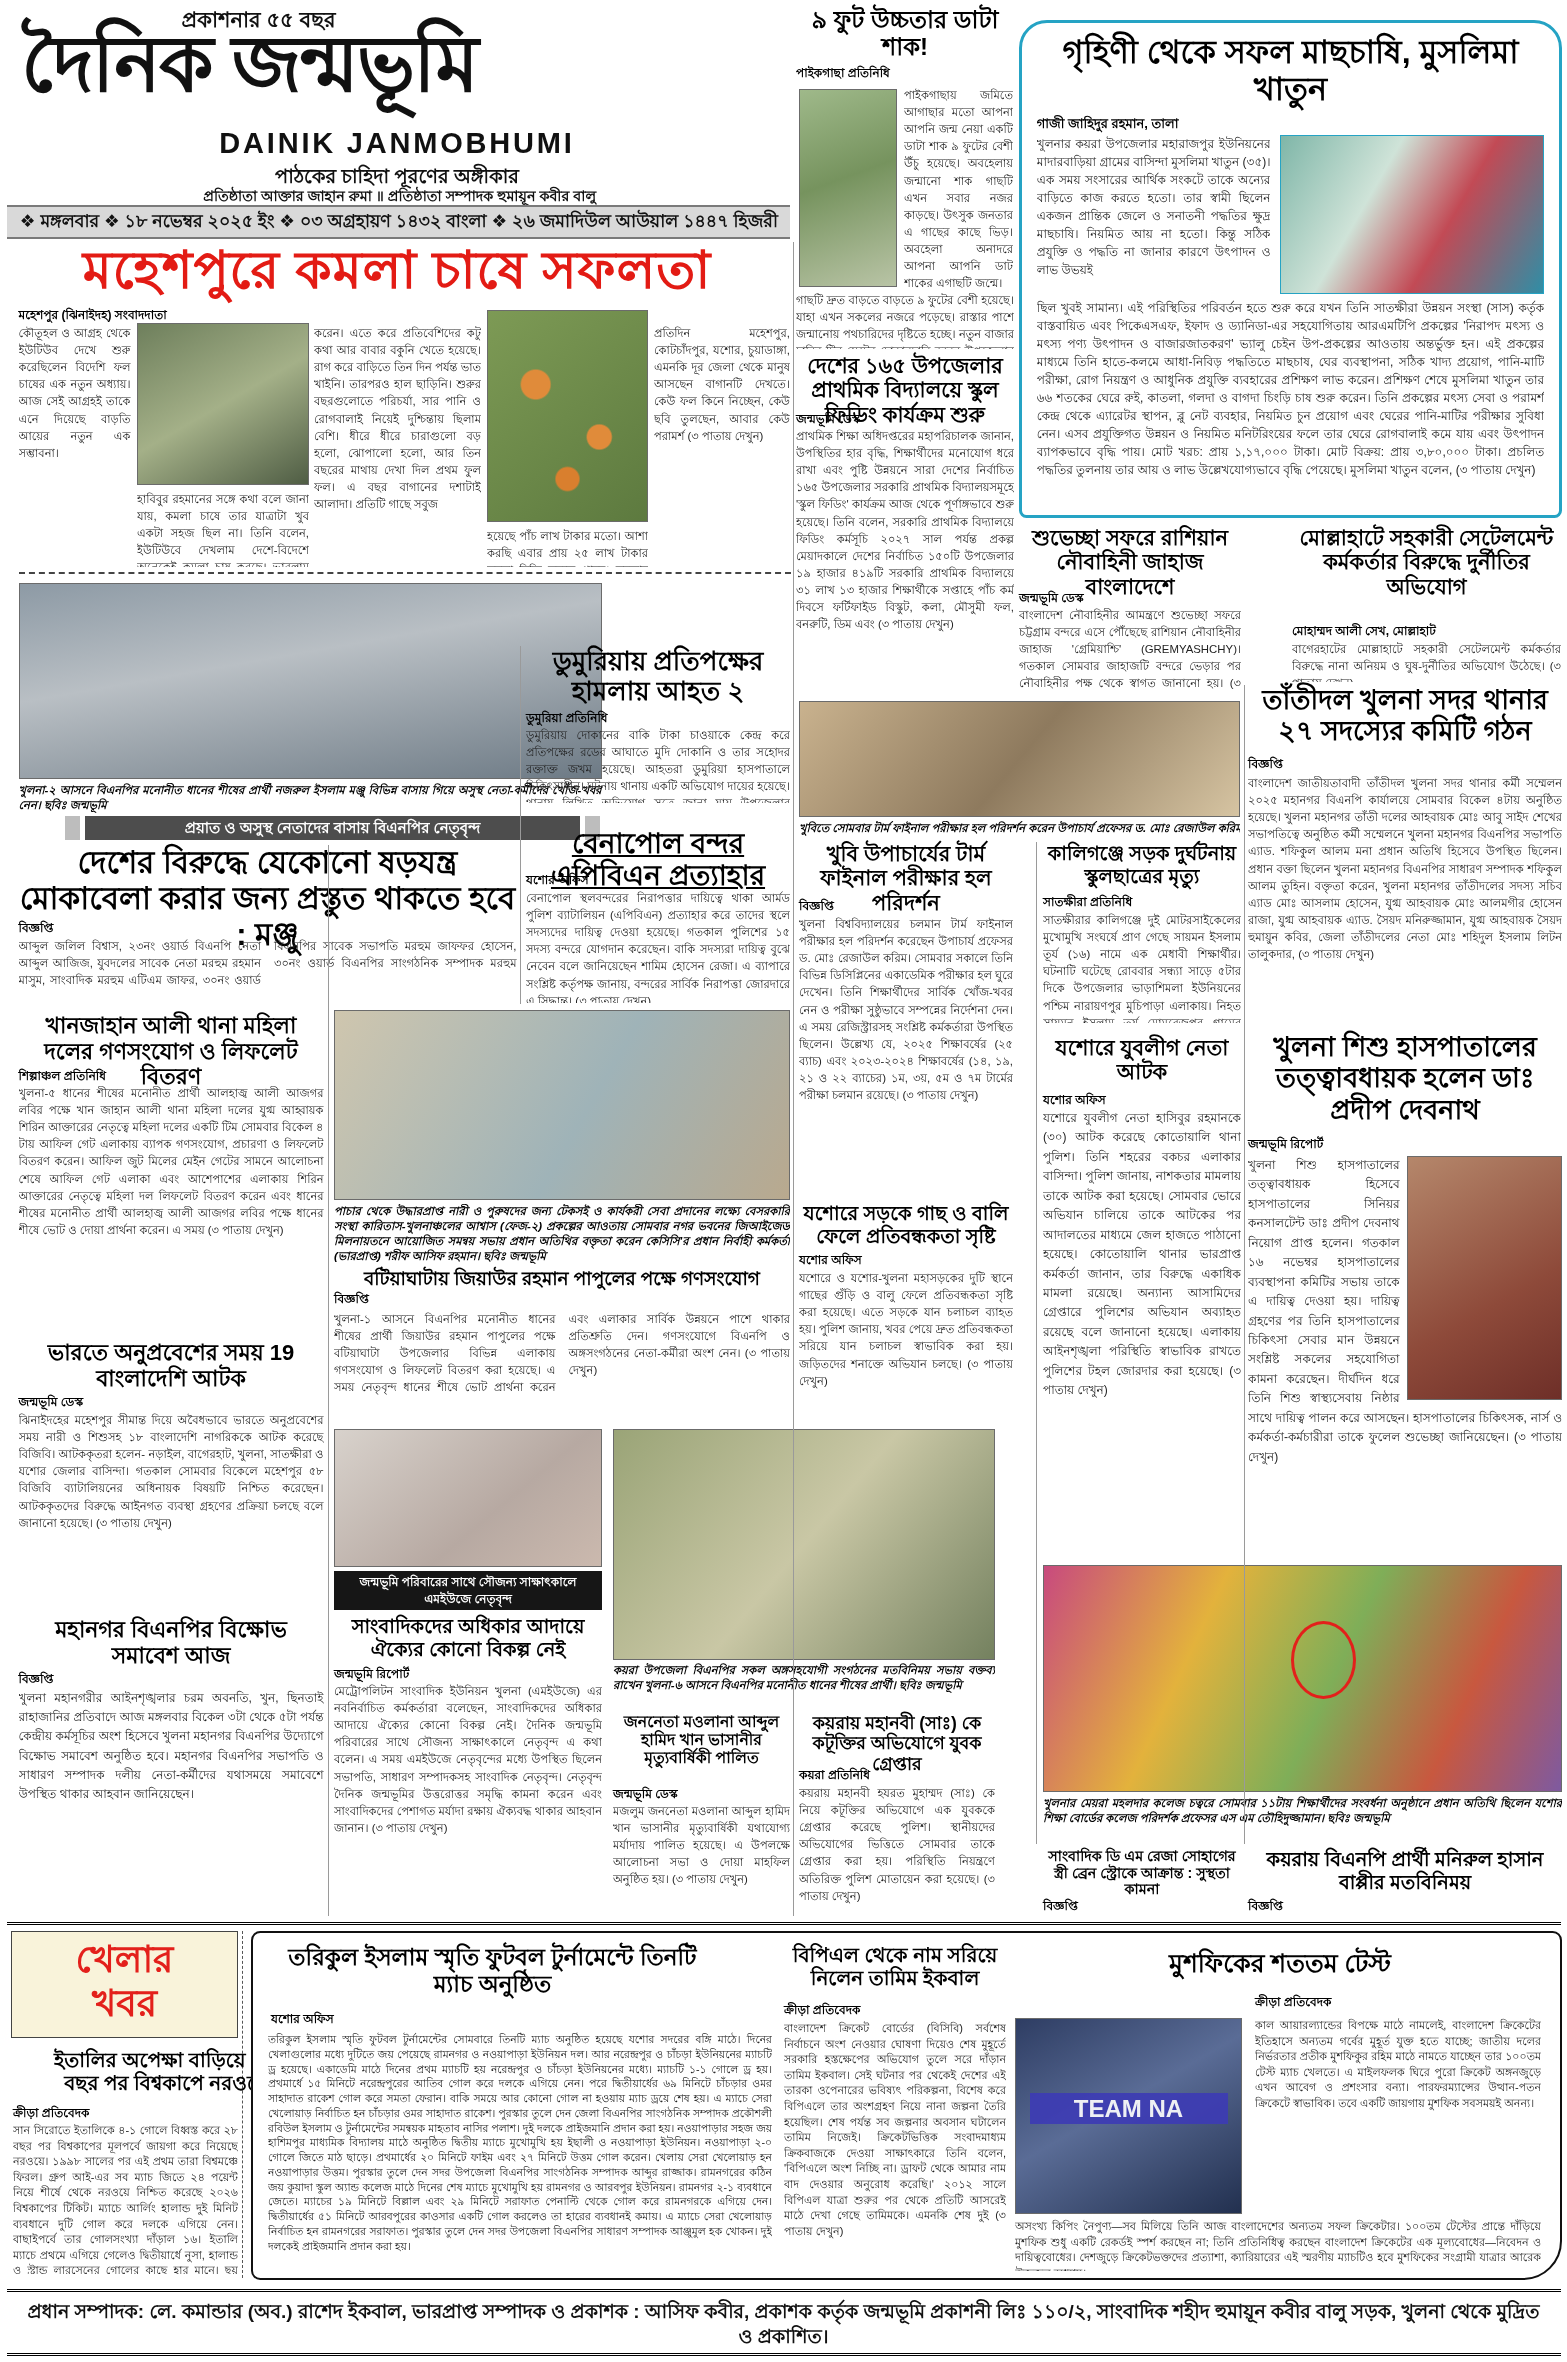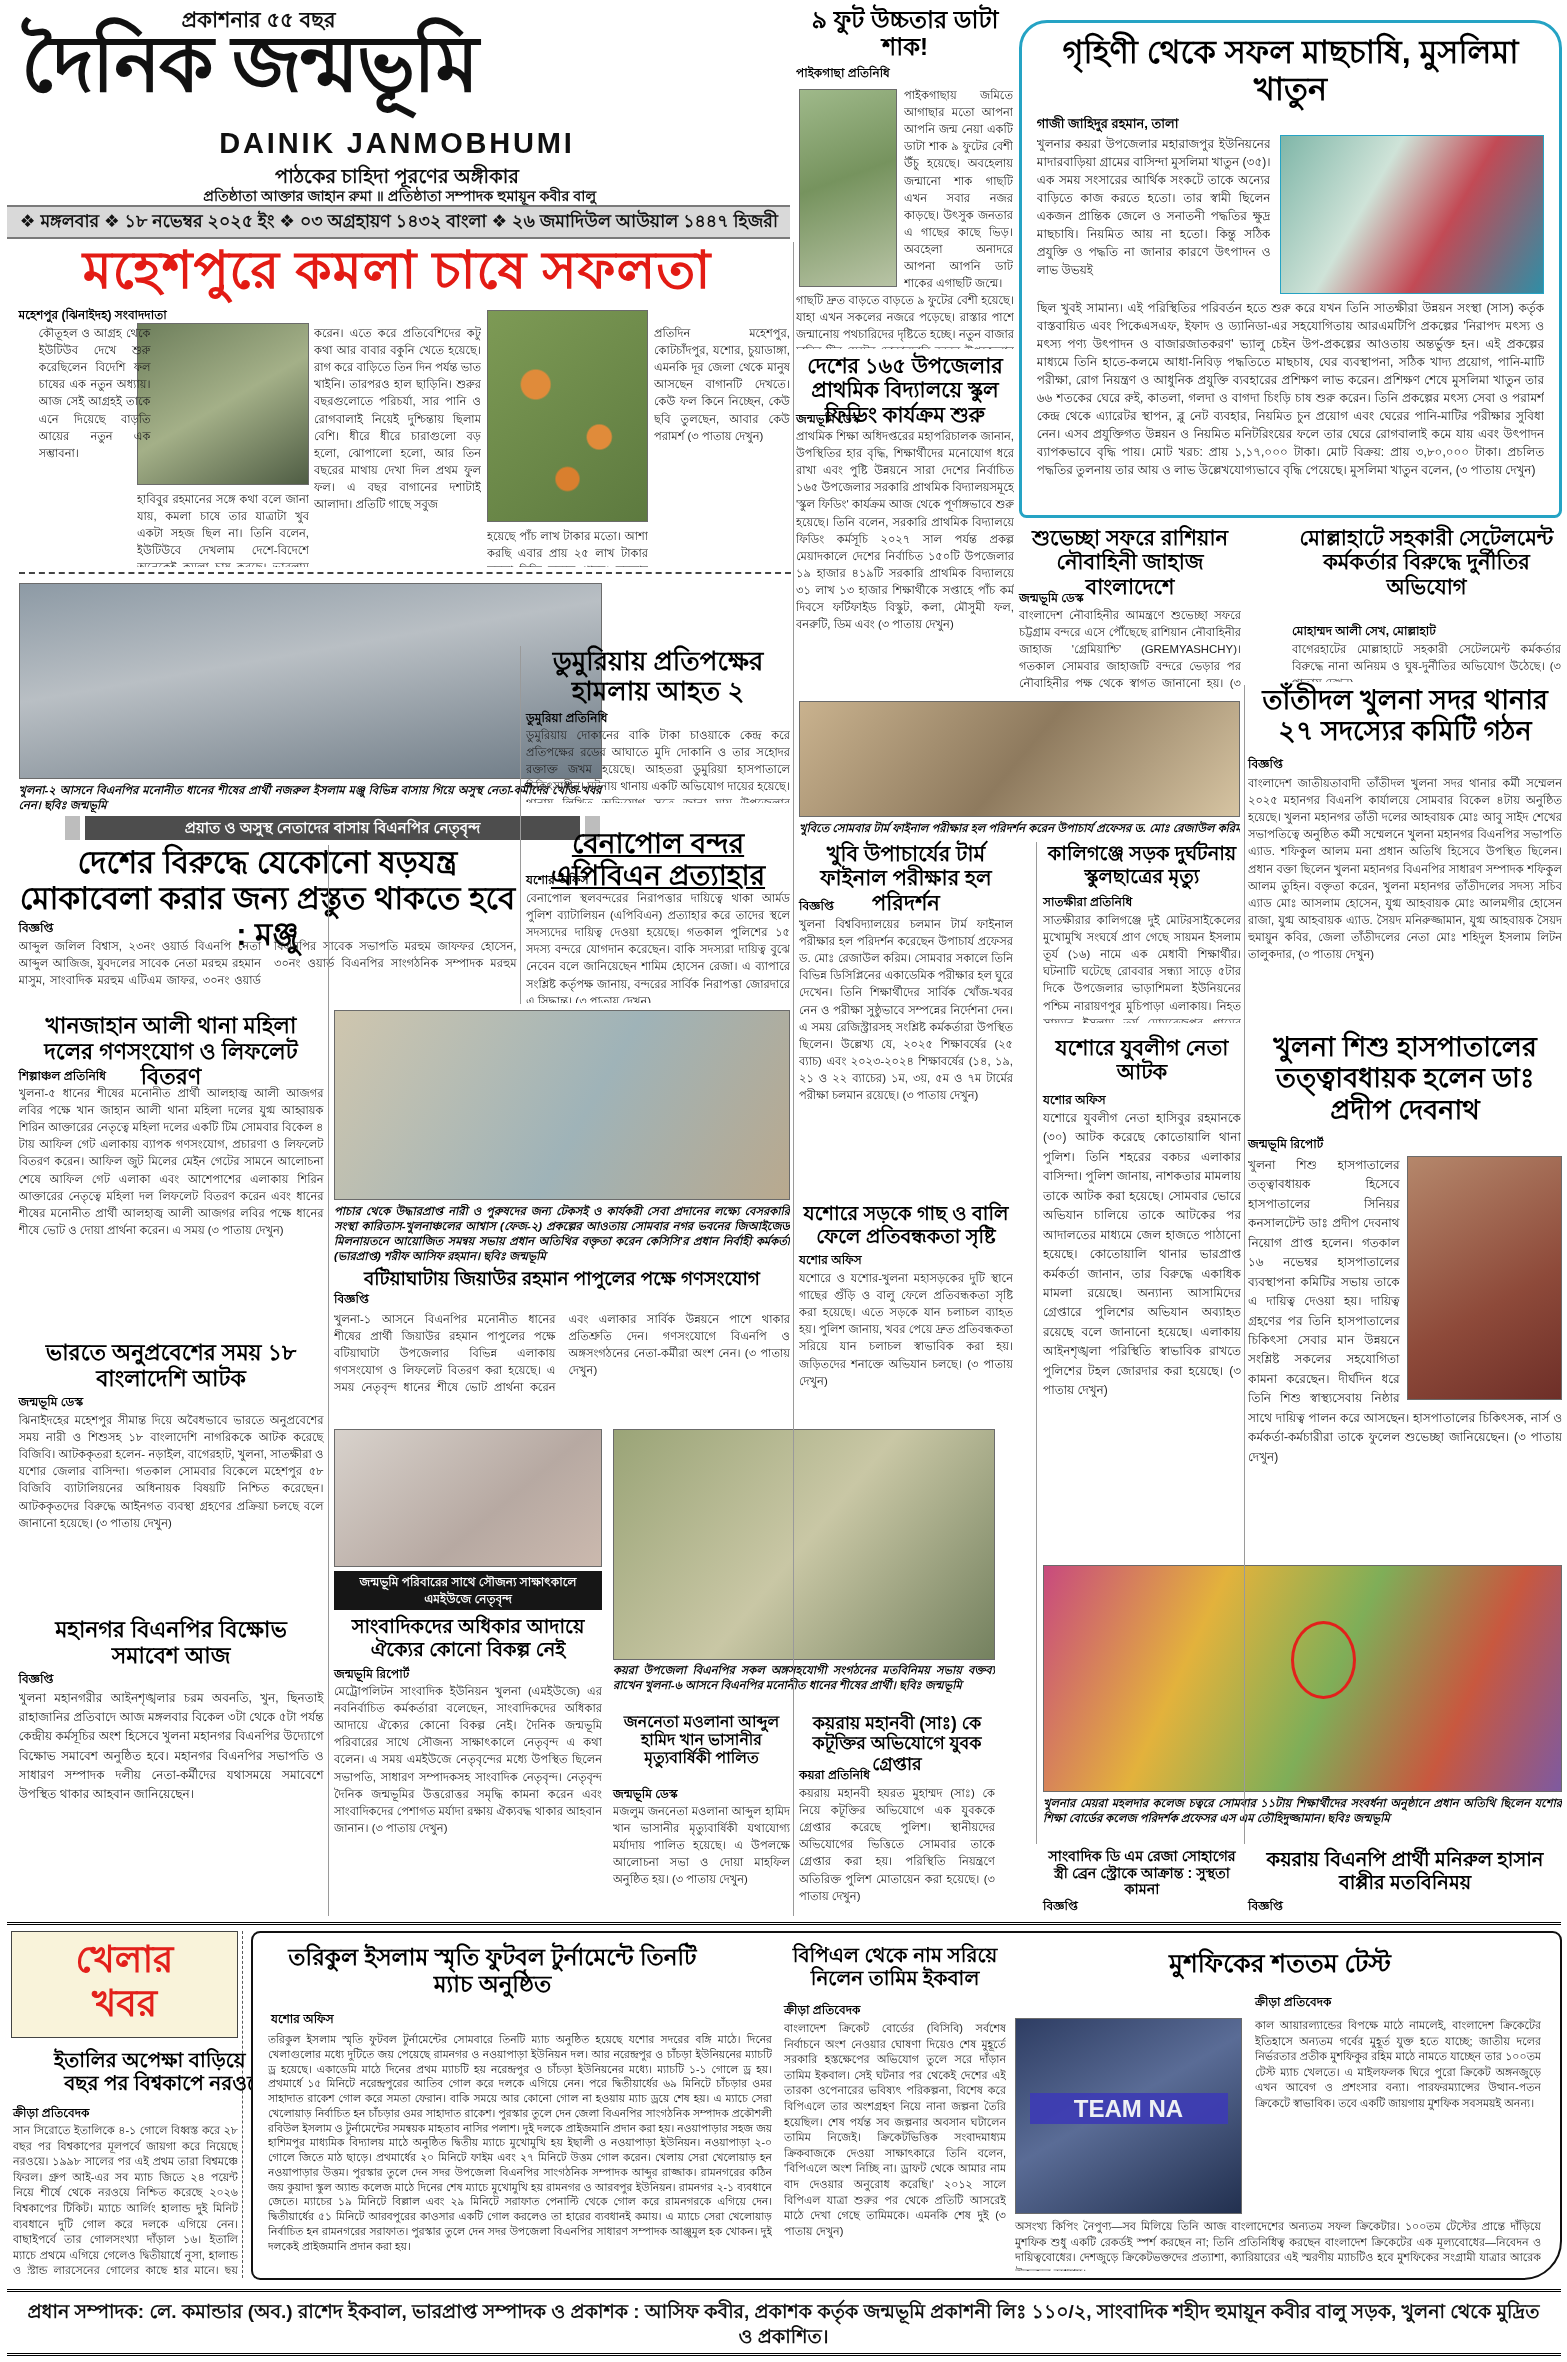--- a/index.html
+++ b/index.html
@@ -77,21 +77,21 @@
   <div class="abs bd" style="left:1019px;top:607px;width:222px;height:89px;">বাংলাদেশ নৌবাহিনীর আমন্ত্রণে শুভেচ্ছা সফরে চট্টগ্রাম বন্দরে এসে পৌঁছেছে রাশিয়ান নৌবাহিনীর জাহাজ 'গ্রেমিয়াশ্চি' (GREMYASHCHY)। গতকাল সোমবার জাহাজটি বন্দরে ভেড়ার পর নৌবাহিনীর পক্ষ থেকে স্বাগত জানানো হয়। (৩ পাতায় দেখুন)</div>
 
   <div class="abs hl" style="left:1292px;top:526px;width:269px;font-size:21px;">মোল্লাহাটে সহকারী সেটেলমেন্ট কর্মকর্তার বিরুদ্ধে দুর্নীতির অভিযোগ</div>
   <div class="abs by" style="left:1292px;top:624px;width:269px;">মোহাম্মদ আলী সেখ, মোল্লাহাট</div>
   <div class="abs bd" style="left:1292px;top:641px;width:269px;height:41px;">বাগেরহাটের মোল্লাহাটে সহকারী সেটেলমেন্ট কর্মকর্তার বিরুদ্ধে নানা অনিয়ম ও ঘুষ-দুর্নীতির অভিযোগ উঠেছে। (৩ পাতায় দেখুন)</div>
 
   <div class="abs hl red" style="left:28px;top:240px;width:738px;font-size:52px;letter-spacing:0.9px;">মহেশপুরে কমলা চাষে সফলতা</div>
   <div class="abs by" style="left:18.5px;top:308px;width:277px;">মহেশপুর (ঝিনাইদহ) সংবাদদাতা</div>
   <div class="abs ph t-farmer" style="left:137px;top:323px;width:172px;height:162px;"></div>
   <div class="abs ph t-orchard" style="left:487px;top:310px;width:161px;height:212px;"></div>
-  <div class="abs bd" style="left:18.5px;top:325px;width:112px;height:242px;margin-left:20px;">কৌতূহল ও আগ্রহ থেকে ইউটিউব দেখে শুরু করেছিলেন বিদেশি ফল চাষের এক নতুন অধ্যায়। আজ সেই আগ্রহই তাকে এনে দিয়েছে বাড়তি আয়ের নতুন এক সম্ভাবনা।</div>
+  <div class="abs bd" style="left:18.5px;top:325px;width:112px;height:242px;">কৌতূহল ও আগ্রহ থেকে ইউটিউব দেখে শুরু করেছিলেন বিদেশি ফল চাষের এক নতুন অধ্যায়। আজ সেই আগ্রহই তাকে এনে দিয়েছে বাড়তি আয়ের নতুন এক সম্ভাবনা।</div>
   <div class="abs bd" style="left:137px;top:491px;width:172px;height:76px;">হাবিবুর রহমানের সঙ্গে কথা বলে জানা যায়, কমলা চাষে তার যাত্রাটা খুব একটা সহজ ছিল না। তিনি বলেন, ইউটিউবে দেখলাম দেশে-বিদেশে অনেকেই কমলা চাষ করছে। ভাবলাম আমিও চেষ্টা করে দেখি। এরপরই সাহস নিয়ে ৫ বিঘা জমিতে চায়না জাতের কমলার চারা রোপণ</div>
   <div class="abs bd" style="left:314px;top:325px;width:167px;height:242px;">করেন। এতে করে প্রতিবেশিদের কটু কথা আর বাবার বকুনি খেতে হয়েছে। রাগ করে বাড়িতে তিন দিন পর্যন্ত ভাত খাইনি। তারপরও হাল ছাড়িনি। শুরুর বছরগুলোতে পরিচর্যা, সার পানি ও রোগবালাই নিয়েই দুশ্চিন্তায় ছিলাম বেশি। ধীরে ধীরে চারাগুলো বড় হলো, ঝোপালো হলো, আর তিন বছরের মাথায় দেখা দিল প্রথম ফুল ফল। এ বছর বাগানের দশাটাই আলাদা। প্রতিটি গাছে সবুজ</div>
   <div class="abs bd" style="left:487px;top:528px;width:161px;height:39px;">হয়েছে পাঁচ লাখ টাকার মতো। আশা করছি এবার প্রায় ২৫ লাখ টাকার কমলা বিক্রি করতে পারব। কমলার বাজারও বেশ জমজমাট।</div>
   <div class="abs bd" style="left:654px;top:325px;width:136px;height:242px;">প্রতিদিন মহেশপুর, কোটচাঁদপুর, যশোর, চুয়াডাঙ্গা, এমনকি দূর জেলা থেকে মানুষ আসছেন বাগানটি দেখতে। কেউ ফল কিনে নিচ্ছেন, কেউ ছবি তুলছেন, আবার কেউ পরামর্শ (৩ পাতায় দেখুন)</div>
   <div class="abs hr-dash" style="left:18.5px;top:572px;width:772px;"></div>
 
   <div class="abs ph t-crowd" style="left:18.5px;top:583px;width:583px;height:196px;"></div>
   <div class="abs cap" style="left:18.5px;top:783px;width:583px;height:29.5px;">খুলনা-২ আসনে বিএনপির মনোনীত ধানের শীষের প্রার্থী নজরুল ইসলাম মঞ্জু বিভিন্ন বাসায় গিয়ে অসুস্থ নেতা-কর্মীদের খোঁজ-খবর নেন। ছবিঃ জন্মভূমি</div>
   <div class="abs" style="left:65px;top:816px;width:535px;display:flex;align-items:center;border-radius:10px;">
     <div class="kicksq"></div>
@@ -132,21 +132,21 @@
   <div class="abs by" style="left:1248px;top:1137px;width:314px;">জন্মভূমি রিপোর্ট</div>
   <div class="abs bd" style="left:1248px;top:1156px;width:314px;height:402px;font-size:12px;line-height:1.62;">
     <span class="ph t-portrait" style="float:right;width:155px;height:244px;margin:0 0 5.5px 7.4px;display:block;"></span>
     <span>খুলনা শিশু হাসপাতালের তত্ত্বাবধায়ক হিসেবে হাসপাতালের সিনিয়র কনসালটেন্ট ডাঃ প্রদীপ দেবনাথ নিয়োগ প্রাপ্ত হলেন। গতকাল ১৬ নভেম্বর হাসপাতালের ব্যবস্থাপনা কমিটির সভায় তাকে এ দায়িত্ব দেওয়া হয়। দায়িত্ব গ্রহণের পর তিনি হাসপাতালের চিকিৎসা সেবার মান উন্নয়নে সংশ্লিষ্ট সকলের সহযোগিতা কামনা করেছেন। দীর্ঘদিন ধরে তিনি শিশু স্বাস্থ্যসেবায় নিষ্ঠার সাথে দায়িত্ব পালন করে আসছেন। হাসপাতালের চিকিৎসক, নার্স ও কর্মকর্তা-কর্মচারীরা তাকে ফুলেল শুভেচ্ছা জানিয়েছেন। (৩ পাতায় দেখুন)</span>
   </div>
 
   <div class="abs hl" style="left:18.5px;top:1013px;width:305px;font-size:22px;">খানজাহান আলী থানা মহিলা দলের গণসংযোগ ও লিফলেট বিতরণ</div>
   <div class="abs by" style="left:18.5px;top:1069px;width:305px;">শিল্পাঞ্চল প্রতিনিধি</div>
   <div class="abs bd" style="left:18.5px;top:1085px;width:305px;height:247px;">খুলনা-৫ ধানের শীষের মনোনীত প্রার্থী আলহাজ্ব আলী আজগর লবির পক্ষে খান জাহান আলী থানা মহিলা দলের যুগ্ম আহ্বায়ক শিরিন আক্তারের নেতৃত্বে মহিলা দলের একটি টিম সোমবার বিকেল ৪ টায় আফিল গেট এলাকায় ব্যাপক গণসংযোগ, প্রচারণা ও লিফলেট বিতরণ করেন। আফিল জুট মিলের মেইন গেটের সামনে আলোচনা শেষে আফিল গেট এলাকা এবং আশেপাশের এলাকায় শিরিন আক্তারের নেতৃত্বে মহিলা দল লিফলেট বিতরণ করেন এবং ধানের শীষের মনোনীত প্রার্থী আলহাজ্ব আলী আজগর লবির পক্ষে ধানের শীষে ভোট ও দোয়া প্রার্থনা করেন। এ সময় (৩ পাতায় দেখুন)</div>
 
-  <div class="abs hl" style="left:18.5px;top:1340px;width:305px;font-size:22px;">ভারতে অনুপ্রবেশের সময় ১৮ বাংলাদেশি আটক</div>
+  <div class="abs hl" style="left:18.5px;top:1340px;width:305px;font-size:22px;">ভারতে অনুপ্রবেশের সময় 19 বাংলাদেশি আটক</div>
   <div class="abs by" style="left:18.5px;top:1395px;width:305px;">জন্মভূমি ডেস্ক</div>
   <div class="abs bd" style="left:18.5px;top:1412px;width:305px;height:196px;">ঝিনাইদহের মহেশপুর সীমান্ত দিয়ে অবৈধভাবে ভারতে অনুপ্রবেশের সময় নারী ও শিশুসহ ১৮ বাংলাদেশি নাগরিককে আটক করেছে বিজিবি। আটককৃতরা হলেন- নড়াইল, বাগেরহাট, খুলনা, সাতক্ষীরা ও যশোর জেলার বাসিন্দা। গতকাল সোমবার বিকেলে মহেশপুর ৫৮ বিজিবি ব্যাটালিয়নের অধিনায়ক বিষয়টি নিশ্চিত করেছেন। আটককৃতদের বিরুদ্ধে আইনগত ব্যবস্থা গ্রহণের প্রক্রিয়া চলছে বলে জানানো হয়েছে। (৩ পাতায় দেখুন)</div>
 
   <div class="abs hl" style="left:18.5px;top:1617px;width:305px;font-size:22px;">মহানগর বিএনপির বিক্ষোভ সমাবেশ আজ</div>
   <div class="abs by" style="left:18.5px;top:1672px;width:305px;">বিজ্ঞপ্তি</div>
   <div class="abs bd" style="left:18.5px;top:1689px;width:305px;height:223px;font-size:12px;line-height:1.6;">খুলনা মহানগরীর আইনশৃঙ্খলার চরম অবনতি, খুন, ছিনতাই রাহাজানির প্রতিবাদে আজ মঙ্গলবার বিকেল ৩টা থেকে ৫টা পর্যন্ত কেন্দ্রীয় কর্মসূচির অংশ হিসেবে খুলনা মহানগর বিএনপির উদ্যোগে বিক্ষোভ সমাবেশ অনুষ্ঠিত হবে। মহানগর বিএনপির সভাপতি ও সাধারণ সম্পাদক দলীয় নেতা-কর্মীদের যথাসময়ে সমাবেশে উপস্থিত থাকার আহবান জানিয়েছেন।</div>
 
   <div class="abs ph t-room" style="left:334px;top:1010px;width:456px;height:190px;"></div>
   <div class="abs cap" style="left:334px;top:1204px;width:456px;height:61px;">পাচার থেকে উদ্ধারপ্রাপ্ত নারী ও পুরুষদের জন্য টেকসই ও কার্যকরী সেবা প্রদানের লক্ষ্যে বেসরকারি সংস্থা কারিতাস-খুলনাঞ্চলের আশ্বাস (ফেজ-২) প্রকল্পের আওতায় সোমবার নগর ভবনের জিআইজেড মিলনায়তনে আয়োজিত সমন্বয় সভায় প্রধান অতিথির বক্তৃতা করেন কেসিসি'র প্রধান নির্বাহী কর্মকর্তা (ভারপ্রাপ্ত) শরীফ আসিফ রহমান। ছবিঃ জন্মভূমি</div>
   <div class="abs hl" style="left:334px;top:1268px;width:456px;font-size:18.5px;white-space:nowrap;">বটিয়াঘাটায় জিয়াউর রহমান পাপুলের পক্ষে গণসংযোগ</div>

